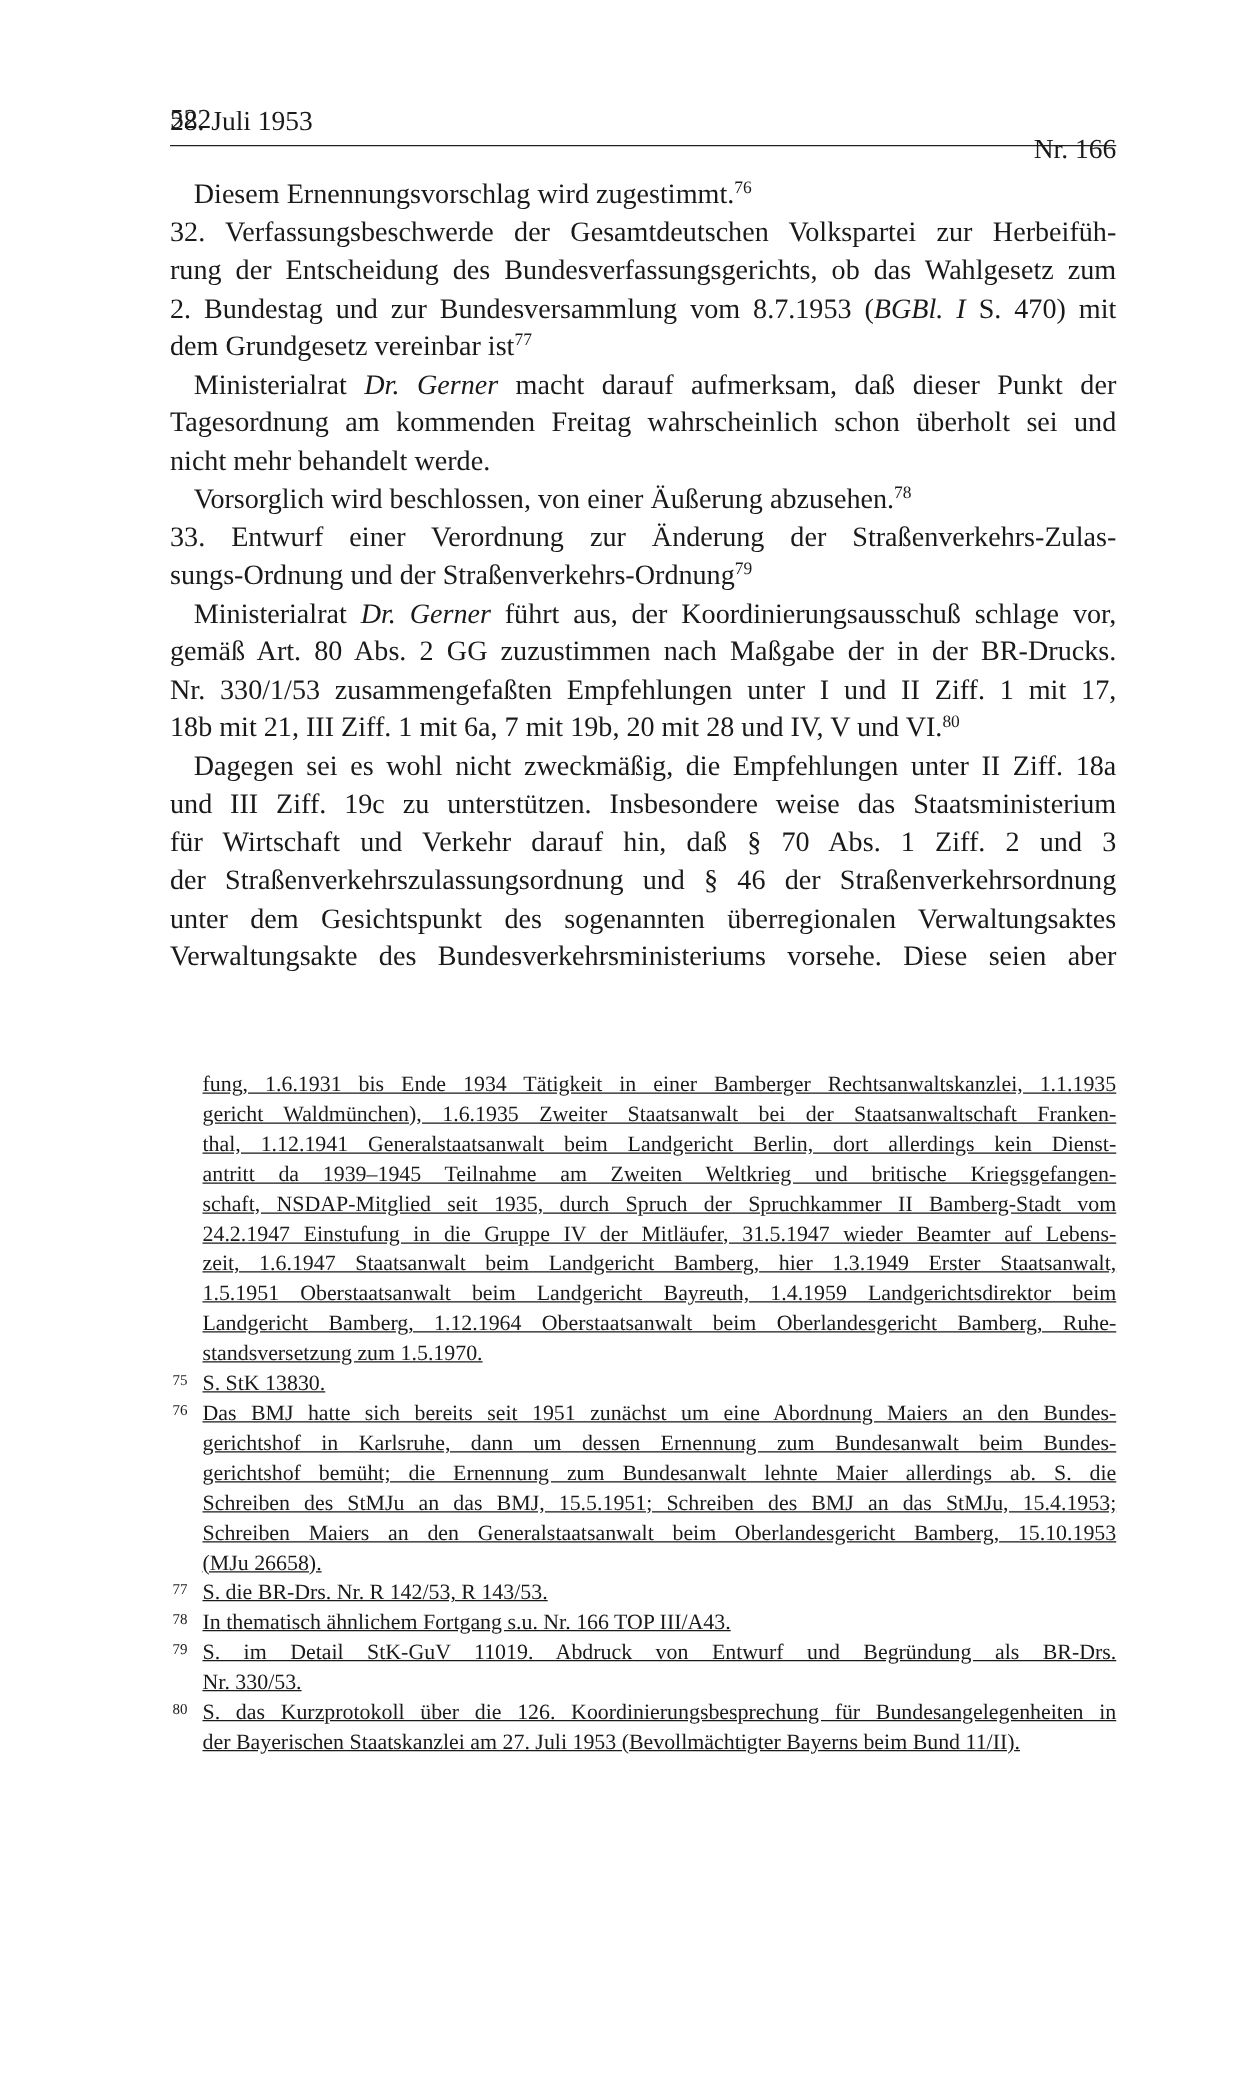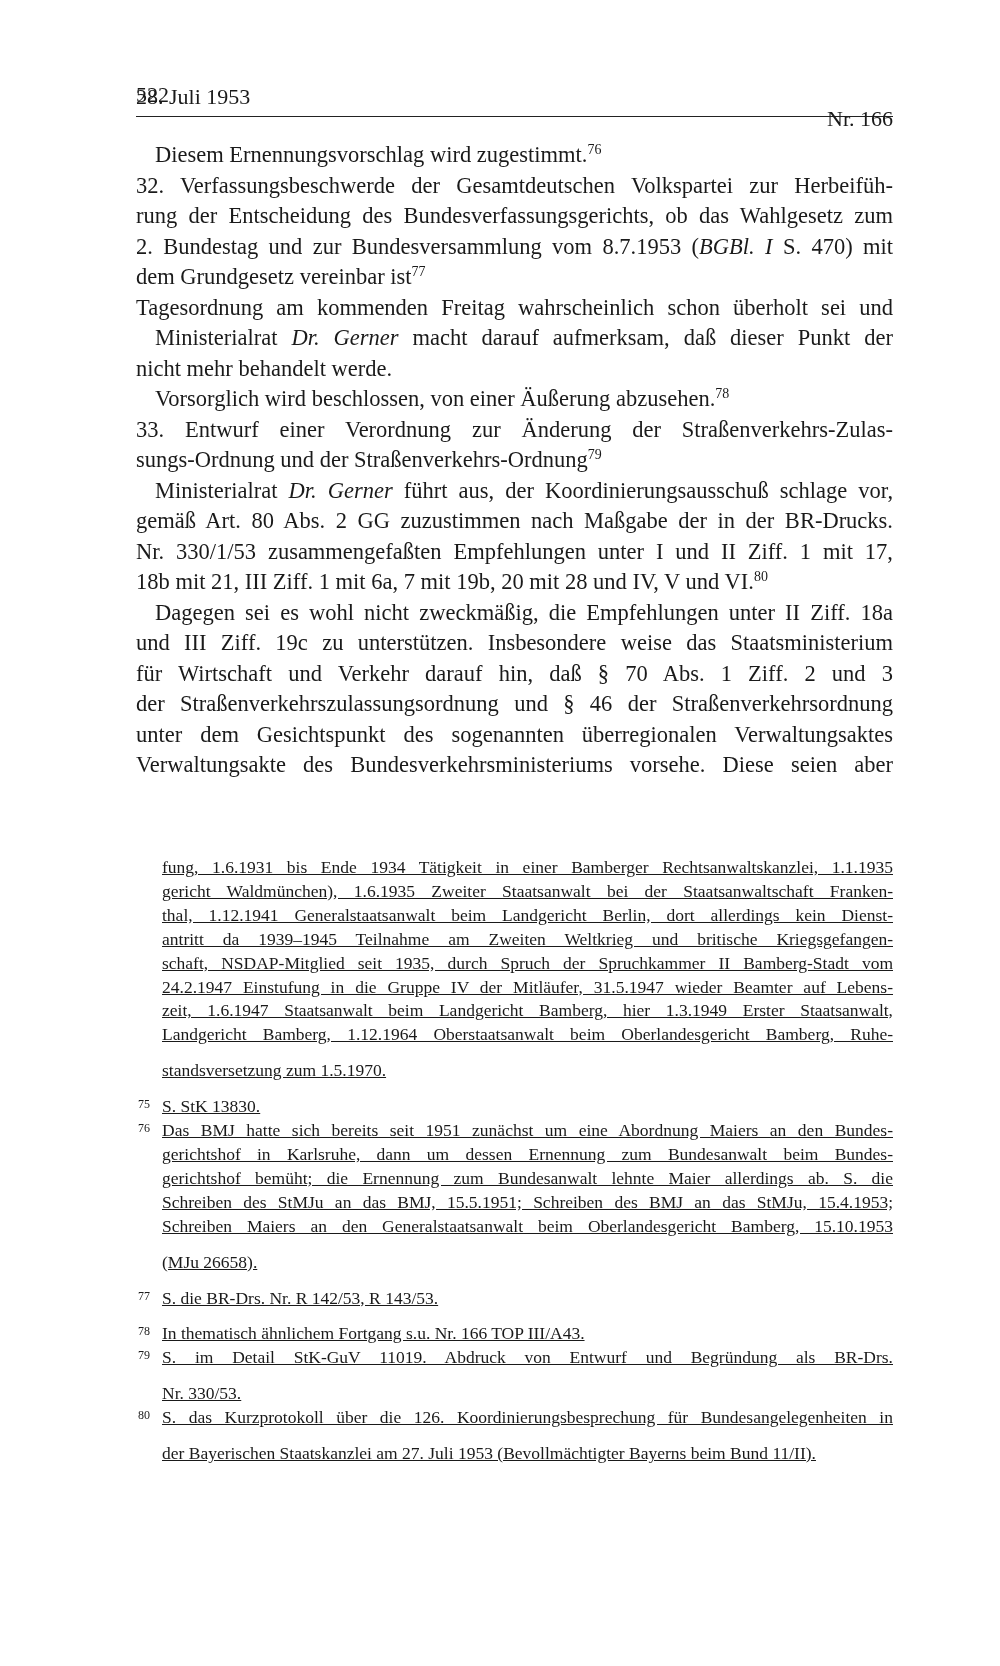--- a/index.html
+++ b/index.html
@@ -29,21 +29,21 @@
   sup { font-size: 0.62em; vertical-align: 0.55em; line-height: 0; }
   em { font-style: italic; }
 
   .footnotes {
     position: absolute; top: 856px; left: 0; width: 757px;
     font-size: 17.5px; line-height: 23.9px;
   }
   .fn { position: relative; padding-left: 26px; }
   .fn .num { position: absolute; left: 2px; top: -1px; font-size: 12px; line-height: 20px; }
   .fn .line { display: block; text-align: justify; text-align-last: justify; white-space: nowrap; text-decoration: underline; }
-  .fn .line.last { text-align-last: left; margin-top: 12px; }
+  .fn .line.last { text-align-last: left; }
 </style>
 </head>
 <body>
 
 <div class="page">
 
   <div class="header">
     <span class="pn">522</span>
     <span class="date">28. Juli 1953</span>
     <span class="nr">Nr. 166</span>
@@ -54,22 +54,22 @@
     <span class="line ind last"><span>Diesem Ernennungsvorschlag wird zugestimmt.</span><sup>76</sup></span>
 
     <div>
       <span class="line">32. Verfassungsbeschwerde der Gesamtdeutschen Volkspartei zur Herbeifüh-</span>
       <span class="line">rung der Entscheidung des Bundesverfassungsgerichts, ob das Wahlgesetz zum</span>
       <span class="line"><span>2. Bundestag und zur Bundesversammlung vom 8.7.1953 (</span><em>BGBl. I</em><span> S. 470) mit</span></span>
       <span class="line last"><span>dem Grundgesetz vereinbar ist</span><sup>77</sup></span>
     </div>
 
     <div>
+      <span class="line ind"><span>Ministerialrat </span><em>Dr. Gerner</em><span> macht darauf aufmerksam, daß dieser Punkt der</span></span>
       <span class="line">Tagesordnung am kommenden Freitag wahrscheinlich schon überholt sei und</span>
-      <span class="line ind"><span>Ministerialrat </span><em>Dr. Gerner</em><span> macht darauf aufmerksam, daß dieser Punkt der</span></span>
       <span class="line last">nicht mehr behandelt werde.</span>
     </div>
 
     <span class="line ind last"><span>Vorsorglich wird beschlossen, von einer Äußerung abzusehen.</span><sup>78</sup></span>
 
     <div>
       <span class="line">33. Entwurf einer Verordnung zur Änderung der Straßenverkehrs-Zulas-</span>
       <span class="line last"><span>sungs-Ordnung und der Straßenverkehrs-Ordnung</span><sup>79</sup></span>
     </div>
 
@@ -92,20 +92,21 @@
 
   <div class="footnotes">
     <div class="fn">
       <span class="line">fung, 1.6.1931 bis Ende 1934 Tätigkeit in einer Bamberger Rechtsanwaltskanzlei, 1.1.1935</span>
       <span class="line">gericht Waldmünchen), 1.6.1935 Zweiter Staatsanwalt bei der Staatsanwaltschaft Franken-</span>
       <span class="line">thal, 1.12.1941 Generalstaatsanwalt beim Landgericht Berlin, dort allerdings kein Dienst-</span>
       <span class="line">antritt da 1939–1945 Teilnahme am Zweiten Weltkrieg und britische Kriegsgefangen-</span>
       <span class="line">schaft, NSDAP-Mitglied seit 1935, durch Spruch der Spruchkammer II Bamberg-Stadt vom</span>
       <span class="line">24.2.1947 Einstufung in die Gruppe IV der Mitläufer, 31.5.1947 wieder Beamter auf Lebens-</span>
       <span class="line">zeit, 1.6.1947 Staatsanwalt beim Landgericht Bamberg, hier 1.3.1949 Erster Staatsanwalt,</span>
+      <span class="line">1.5.1951 Oberstaatsanwalt beim Landgericht Bayreuth, 1.4.1959 Landgerichtsdirektor beim</span>
       <span class="line">Landgericht Bamberg, 1.12.1964 Oberstaatsanwalt beim Oberlandesgericht Bamberg, Ruhe-</span>
       <span class="line last">standsversetzung zum 1.5.1970.</span>
     </div>
 
     <div class="fn">
       <span class="num">75</span>
       <span class="line last">S. StK 13830.</span>
     </div>
 
     <div class="fn">

